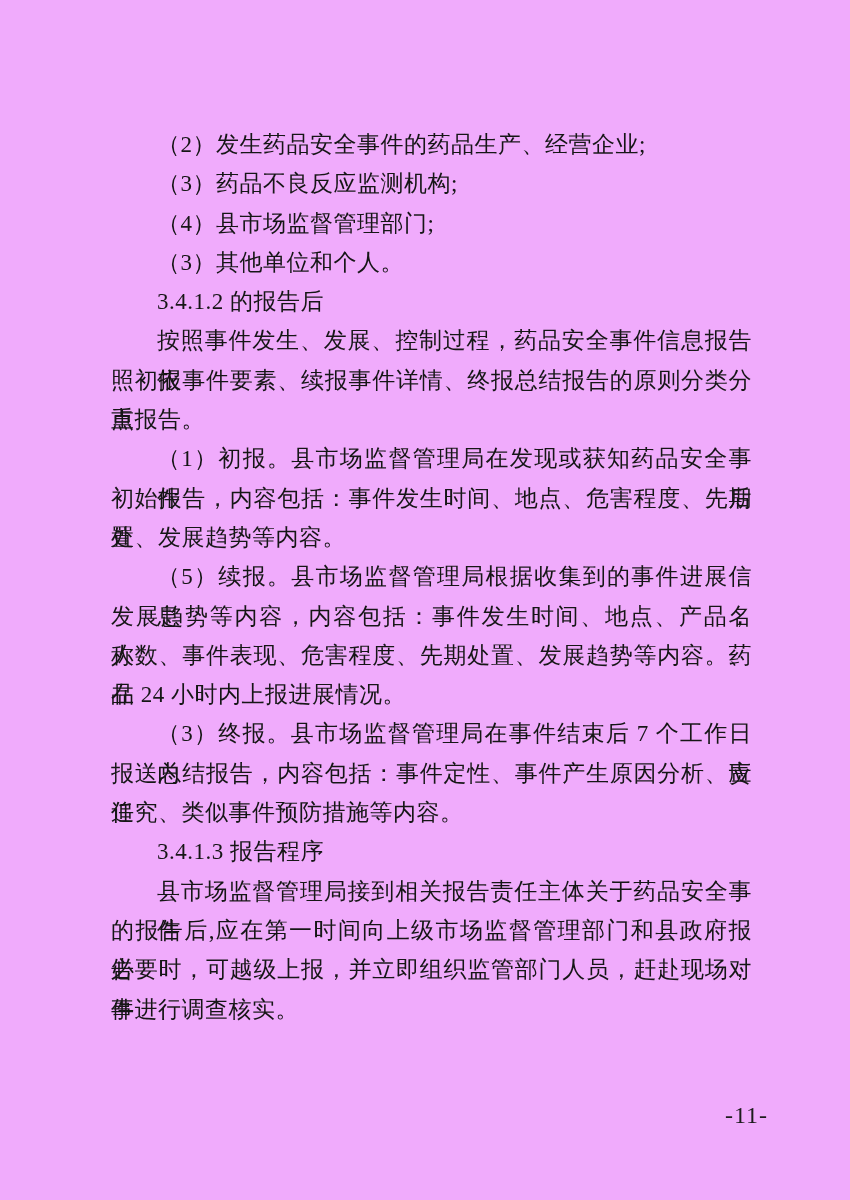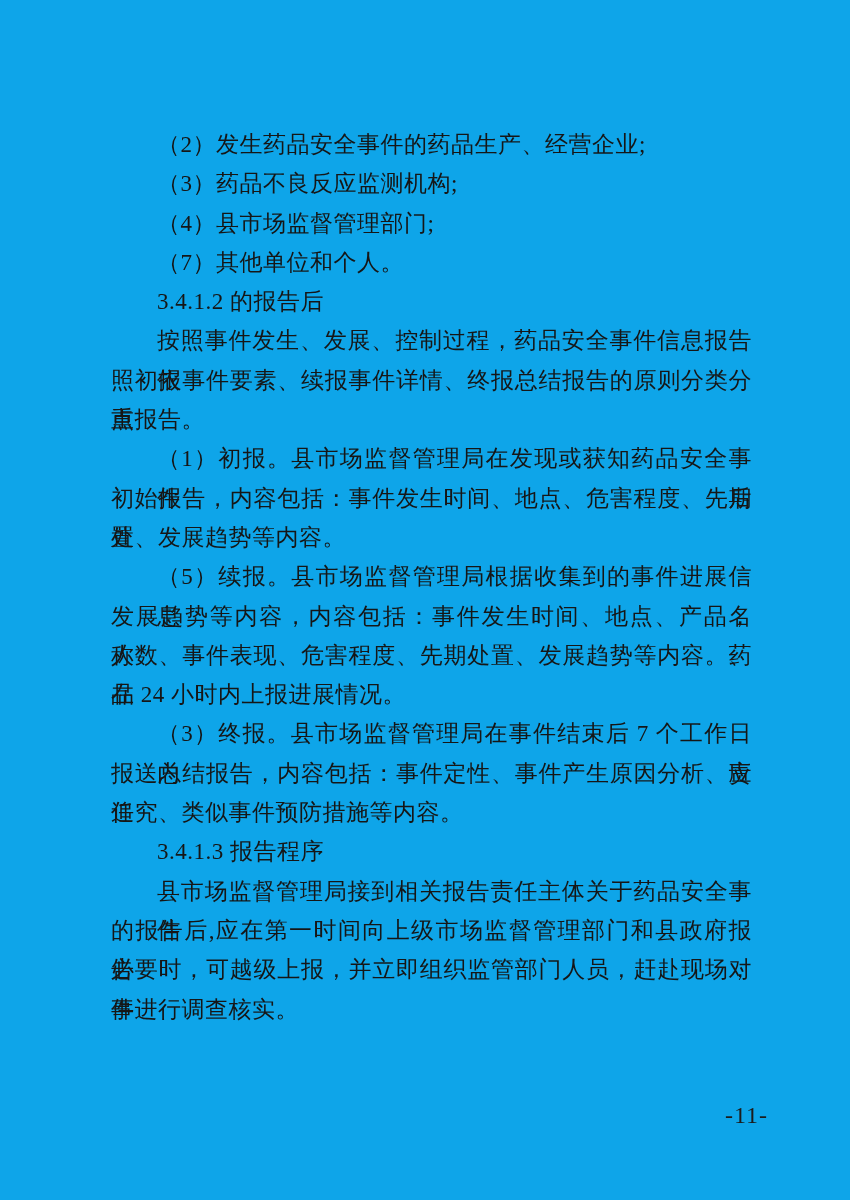--- a/index.html
+++ b/index.html
@@ -4,21 +4,21 @@
 <style>
   html, body {
     margin: 0;
     padding: 0;
     background: #ffffff;
   }
   .page {
     position: relative;
     width: 850px;
     height: 1200px;
-    background: #0ea5e9;
+    background: #f0abfc;
     font-family: "Liberation Serif", "DejaVu Serif", serif;
     color: #161616;
     overflow: hidden;
   }
   .doc-body {
     position: absolute;
     left: 111px;
     top: 125px;
     width: 641px;
   }
@@ -49,21 +49,21 @@
   }
 </style>
 </head>
 <body>
 
 <div class="page">
   <div class="doc-body">
       <div class="line indent">（2）发生药品安全事件的药品生产、经营企业;</div>
       <div class="line indent">（3）药品不良反应监测机构;</div>
       <div class="line indent">（4）县市场监督管理部门;</div>
-      <div class="line indent">（7）其他单位和个人。</div>
+      <div class="line indent">（3）其他单位和个人。</div>
       <div class="line indent">3.4.1.2 的报告后</div>
       <div class="line indent justify">按照事件发生、发展、控制过程，药品安全事件信息报告依</div>
       <div class="line justify">照初报事件要素、续报事件详情、终报总结报告的原则分类分重</div>
       <div class="line">点报告。</div>
       <div class="line indent justify">（1）初报。县市场监督管理局在发现或获知药品安全事件后</div>
       <div class="line justify">初始报告，内容包括：事件发生时间、地点、危害程度、先期处</div>
       <div class="line">置、发展趋势等内容。</div>
       <div class="line indent justify">（5）续报。县市场监督管理局根据收集到的事件进展信息，</div>
       <div class="line justify">发展趋势等内容，内容包括：事件发生时间、地点、产品名称、</div>
       <div class="line justify">人数、事件表现、危害程度、先期处置、发展趋势等内容。药品</div>

